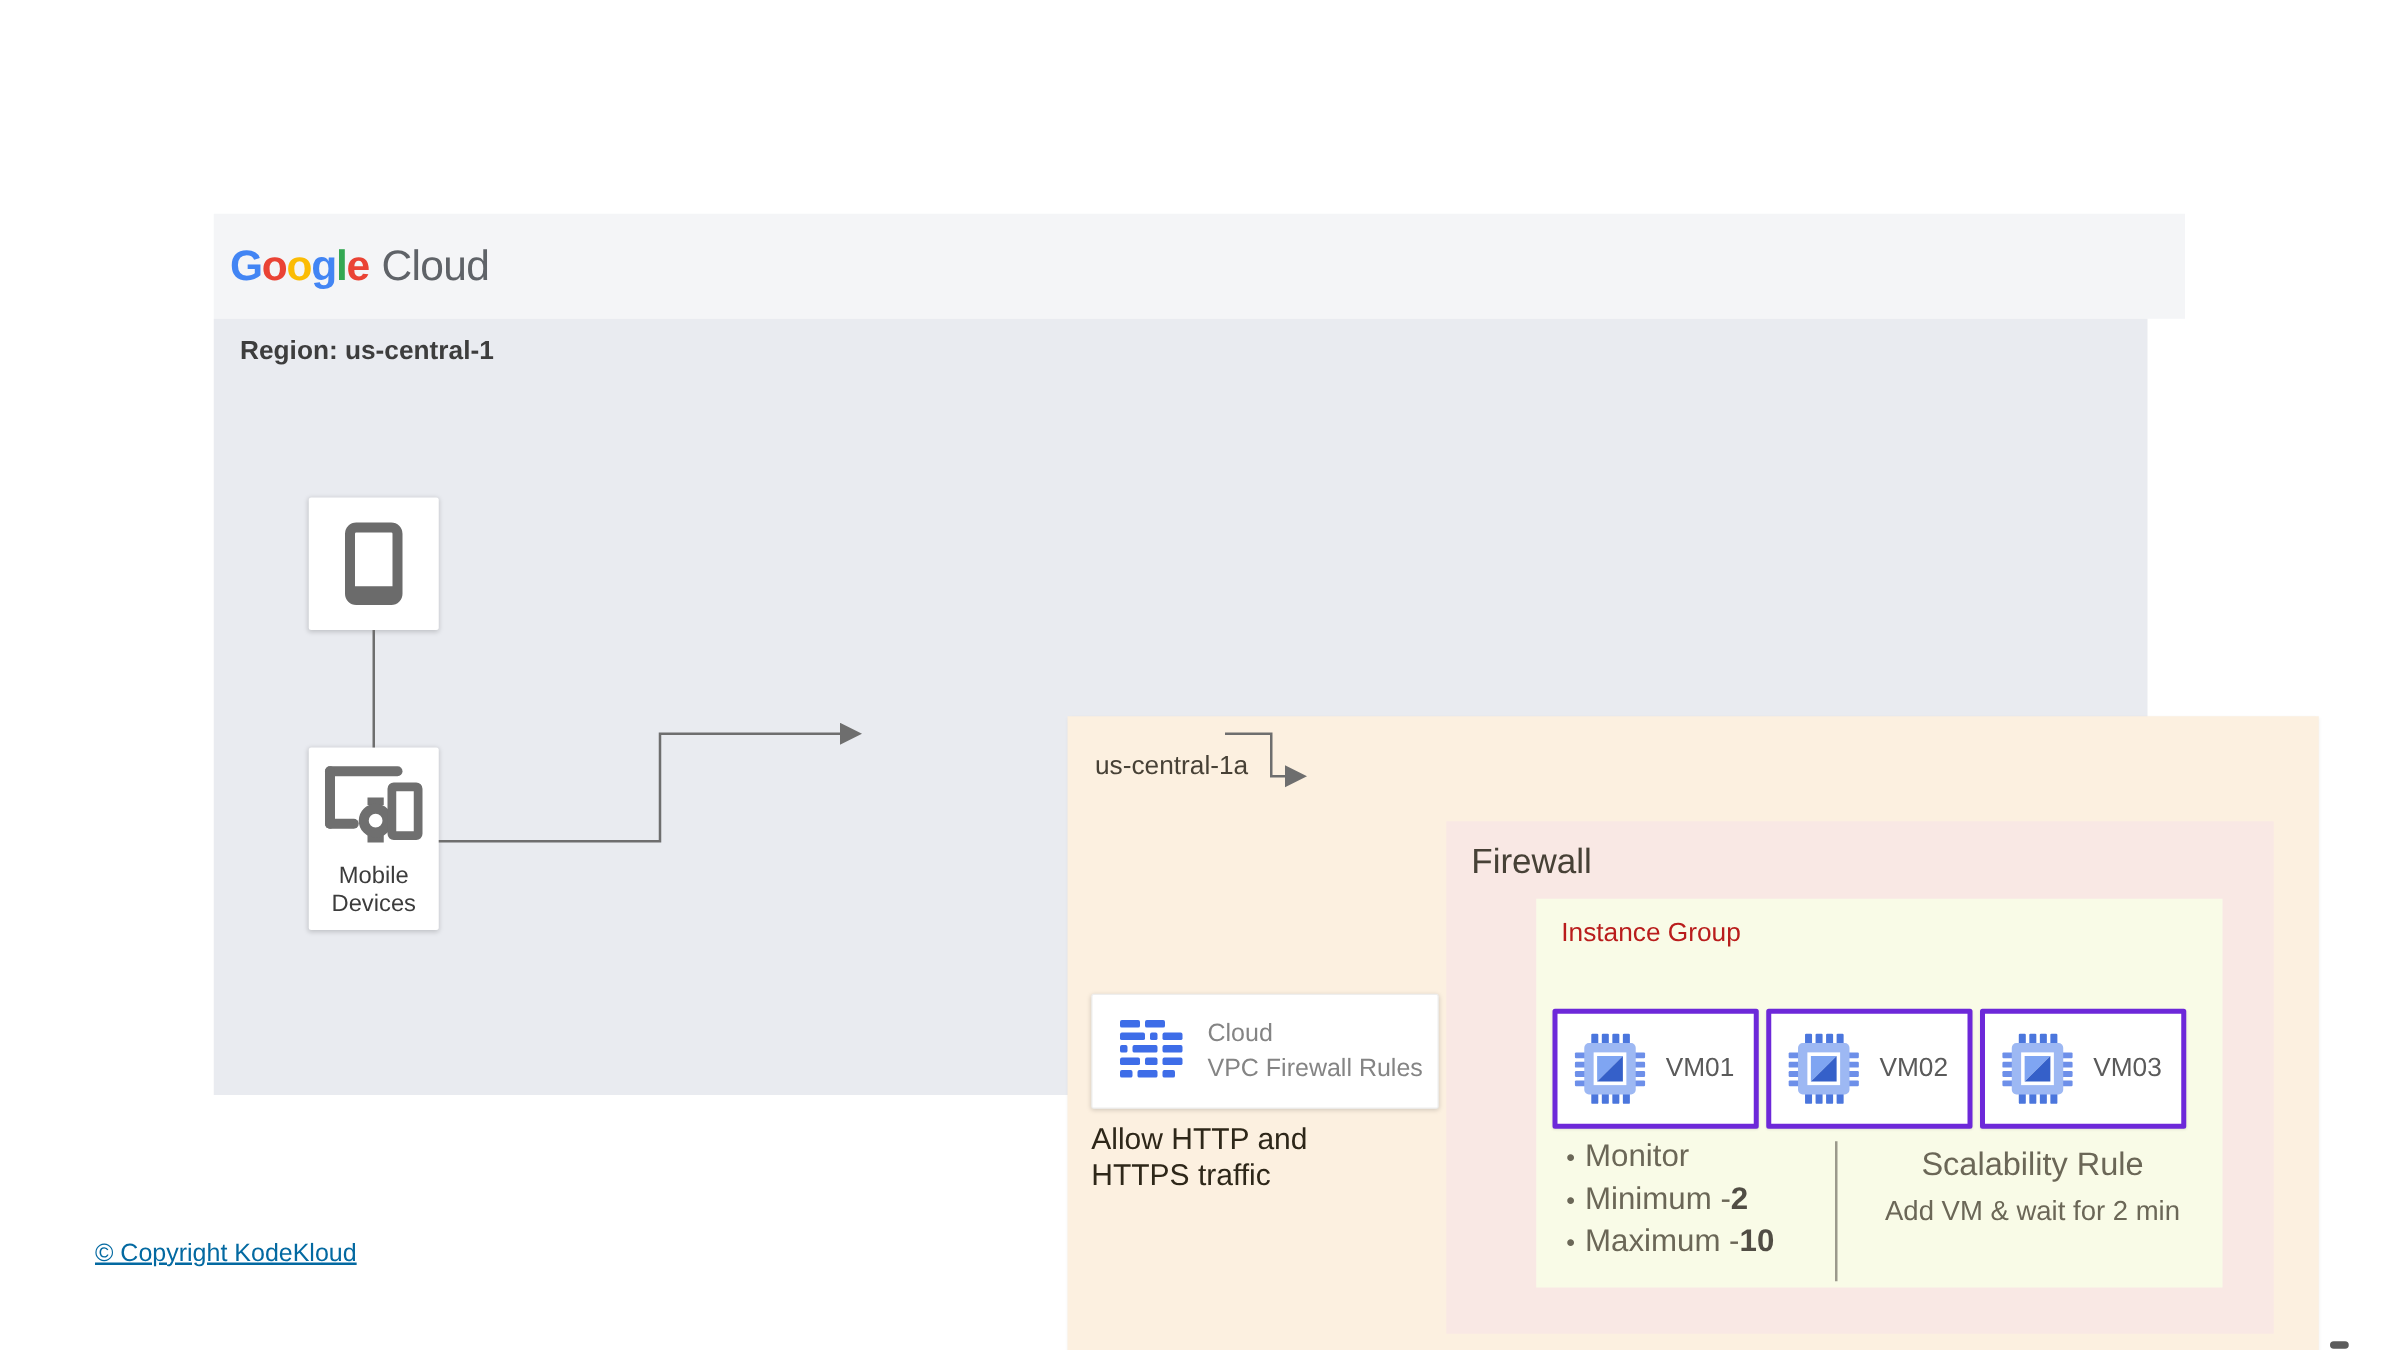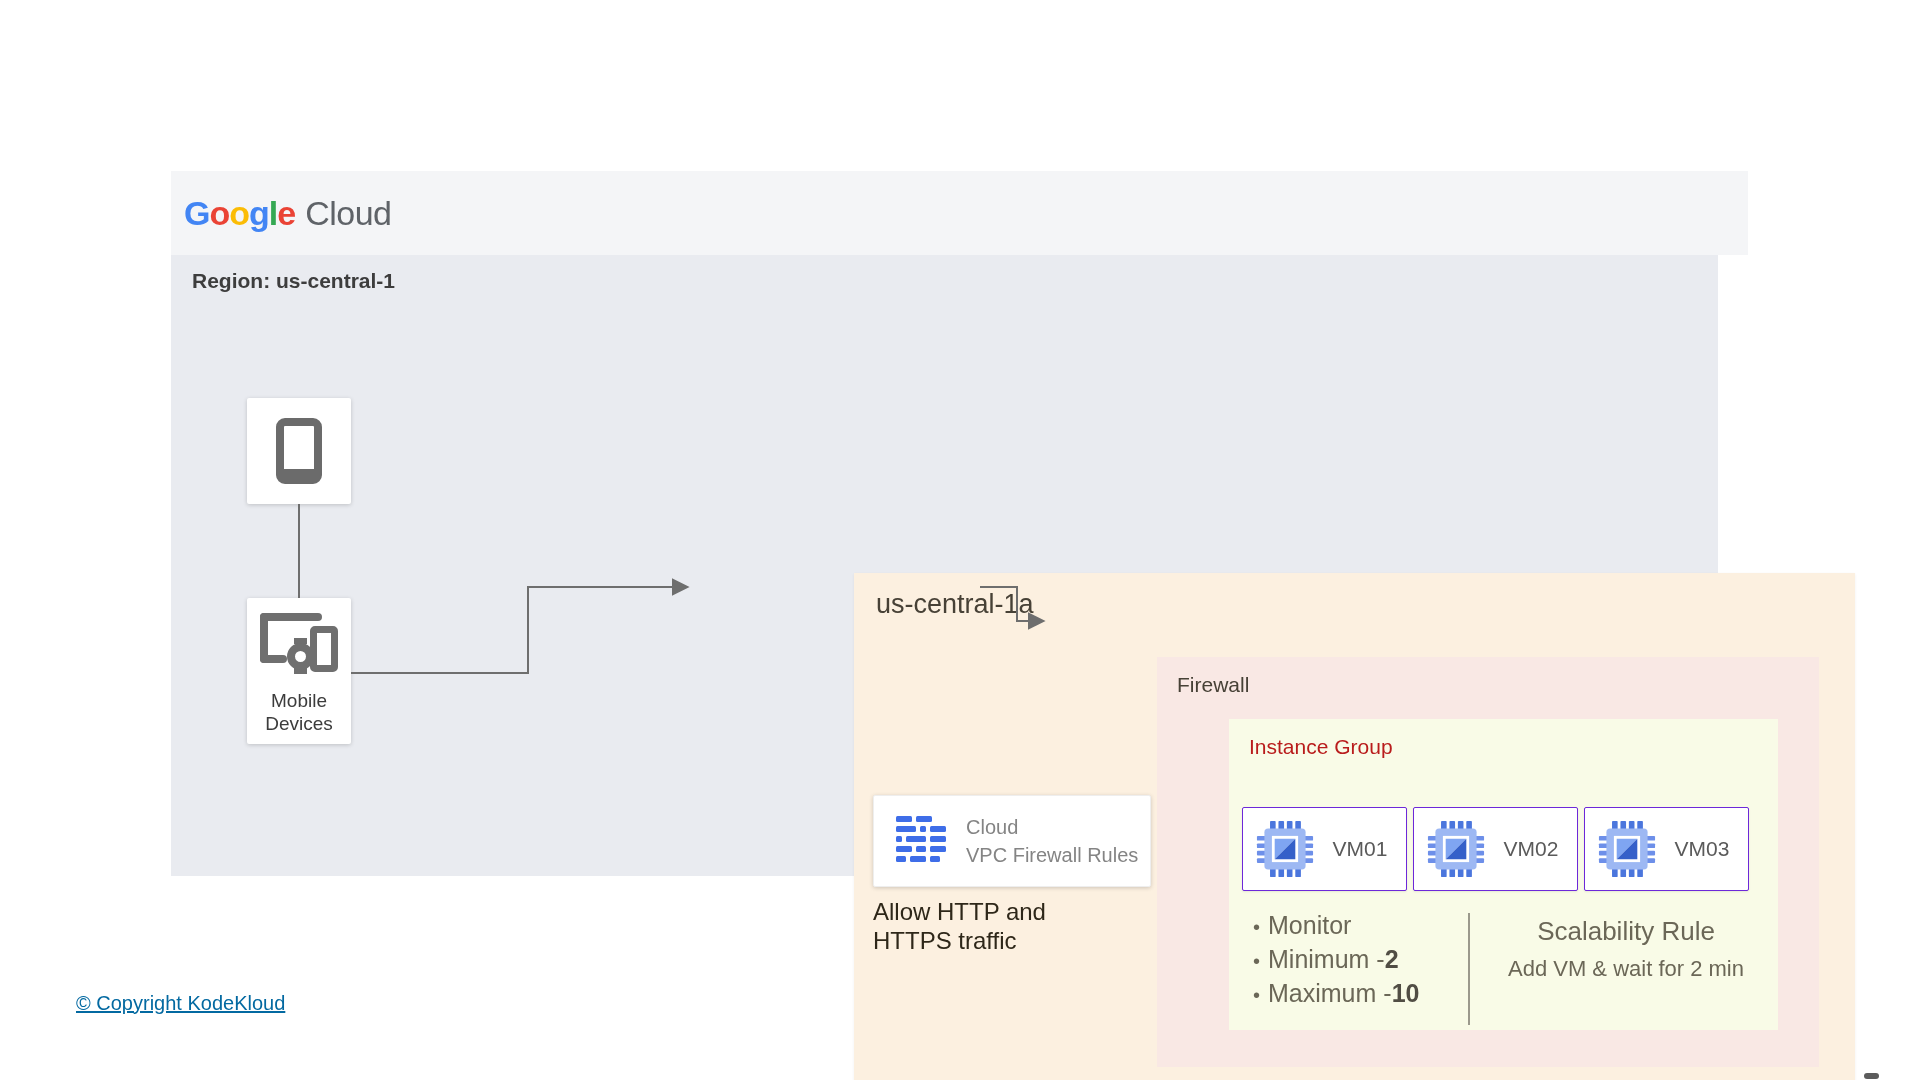--- a/index.html
+++ b/index.html
@@ -39,38 +39,38 @@
   .devices-icon .lug-top    { position:absolute; left:34px; top:25px; width:13px; height:6px; background:#6f6f6f; }
   .devices-icon .lug-bottom { position:absolute; left:34px; top:55px; width:13px; height:6px; background:#6f6f6f; }
   .devices-icon .tablet     { position:absolute; left:50px; top:13px; width:28px; height:46px;
                               border:7px solid #6f6f6f; border-radius:5px; background:#ffffff; }
   .mobile-label { position:absolute; left:0; bottom:8px; width:100%; text-align:center;
                   font-size:19px; line-height:1.25; color:#3c3c3c; }
 
   
   .zone-panel     { position:absolute; left:683px; top:318px; width:1001px; height:527px;
                     background:#fcf0e0; box-shadow:0 1px 3px rgba(0,0,0,0.06); }
-  .zone-label     { position:absolute; left:22px; top:16px; font-size:27px; color:#474136; }
+  .zone-label     { position:absolute; left:22px; top:28px; font-size:21px; color:#474136; }
   .firewall-panel { position:absolute; left:303px; top:84px; width:662px; height:410px;
                     background:#f9e8e4; }
-  .firewall-label { position:absolute; left:20px; top:16px; font-size:21px; color:#474136; }
+  .firewall-label { position:absolute; left:20px; top:16px; font-size:28px; color:#474136; }
   .ig-panel       { position:absolute; left:72px; top:62px; width:549px; height:311px;
                     background:#f9fbe7; }
   .ig-label       { position:absolute; left:20px; top:16px; font-size:21px; color:#b91c1c; }
 
   
   .vpc-node { left:19px; top:222px; width:278px; height:92px; border:1px solid #eeeeee;
               display:flex; align-items:center; padding-left:20px; }
   .vpc-text { margin-left:18px; font-size:20px; color:#848484; line-height:1.4; }
   .vpc-caption { position:absolute; left:19px; top:325px; width:278px; text-align:left;
                  font-size:24px; line-height:1.2; color:#2e2719; }
 
   
-  .vm-node { position:absolute; top:88px; width:165px; height:84px; background:#ffffff;
-             border:1px solid #6d28d9; border-radius:2px; box-shadow:0 1px 2px rgba(0,0,0,0.08);
+  .vm-node { position:absolute; top:88px; width:165px; height:96px; background:#ffffff;
+             border:4px solid #6d28d9; border-radius:2px; box-shadow:0 1px 2px rgba(0,0,0,0.08);
              display:flex; align-items:center; padding-left:13px; }
   .vm-1 { left:13px; } .vm-2 { left:184px; } .vm-3 { left:355px; }
   .vm-label { flex:1; text-align:center; font-size:21px; color:#5a5a5a; }
 
   
   .monitor-list { position:absolute; left:24px; top:190px; width:215px;
                   font-size:25px; color:#6b6757; line-height:1.35; }
   .monitor-list .row { display:flex; align-items:baseline; }
   .monitor-list .bullet { font-size:20px; margin-right:8px; }
   .monitor-list b { color:#514d44; }

